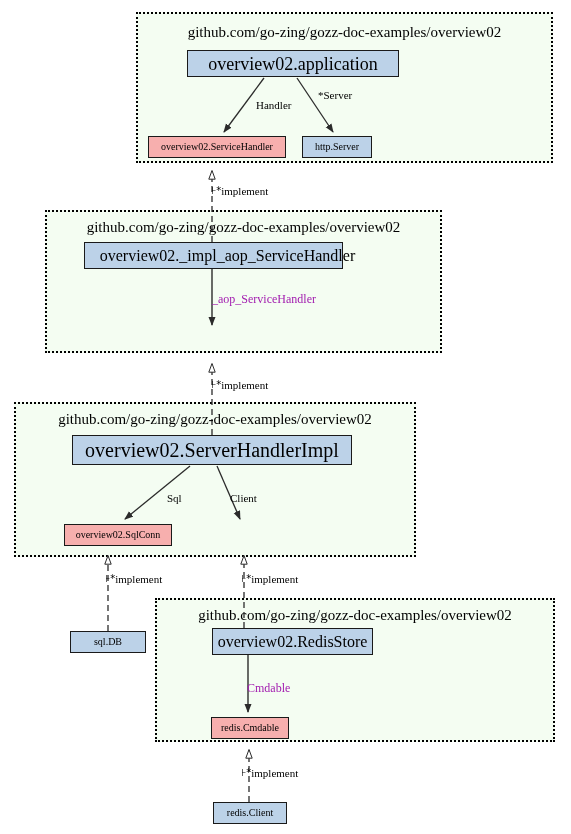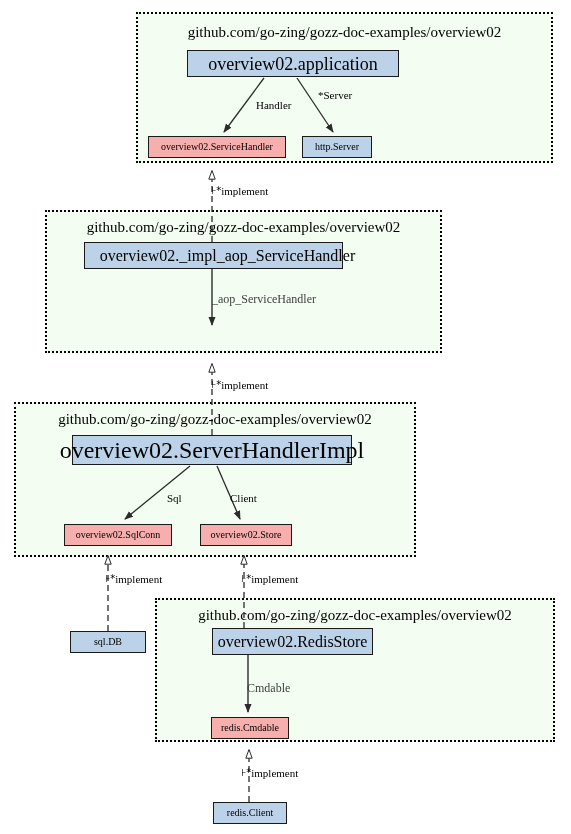--- a/index.html
+++ b/index.html
@@ -56,21 +56,21 @@
   .node.blue { background: #bcd2e8; }
   .node.pink { background: #f7afae; }
   .edge-label {
     position: absolute;
     white-space: nowrap;
     font-family: "Liberation Serif", "DejaVu Serif", serif;
     font-size: 11px;
     color: #000000;
   }
   .edge-label.gray {
-    color: #404040;
+    color: #a21caf;
     font-size: 12px;
   }
   .edge-label.implement {
     font-size: 11px;
   }
   .impl-tick {
     font-family: "DejaVu Sans", sans-serif;
     font-size: 10px;
     vertical-align: 1px;
   }
@@ -125,25 +125,24 @@
 
   <div class="node blue" style="left:187px; top:50px; width:212px; height:27px; font-size:18px;">overview02.application</div>
 
   <div class="node pink" style="left:148px; top:136px; width:138px; height:22px; font-size:10px;">overview02.ServiceHandler</div>
 
   <div class="node blue" style="left:302px; top:136px; width:70px; height:22px; font-size:10px;">http.Server</div>
 
   <div class="node blue" style="left:84px; top:242px; width:259px; height:27px; font-size:16px;padding-left:28px;">overview02._impl_aop_ServiceHandler</div>
 
 
-  <div class="node blue" style="left:72px; top:435px; width:280px; height:30px; font-size:24px;">overview02.ServerHandlerImpl</div>
+  <div class="node blue" style="left:72px; top:435px; width:280px; height:30px; font-size:20px;">overview02.ServerHandlerImpl</div>
 
   <div class="node pink" style="left:64px; top:524px; width:108px; height:22px; font-size:10px;">overview02.SqlConn</div>
 
-  <div class="node pink" style="left:200px; top:524px; width:92px; height:22px; font-size:10px;">overview02.Store</div>
 
   <div class="node blue" style="left:70px; top:631px; width:76px; height:22px; font-size:10px;">sql.DB</div>
 
   <div class="node blue" style="left:167px; top:628px; width:161px; height:27px; font-size:16px;margin-left:45px;">overview02.RedisStore</div>
 
   <div class="node pink" style="left:211px; top:717px; width:78px; height:22px; font-size:10px;">redis.Cmdable</div>
 
   <div class="node blue" style="left:213px; top:802px; width:74px; height:22px; font-size:10px;">redis.Client</div>
 
   <div class="edge-label" style="left:256px; top:99px;">Handler</div>

